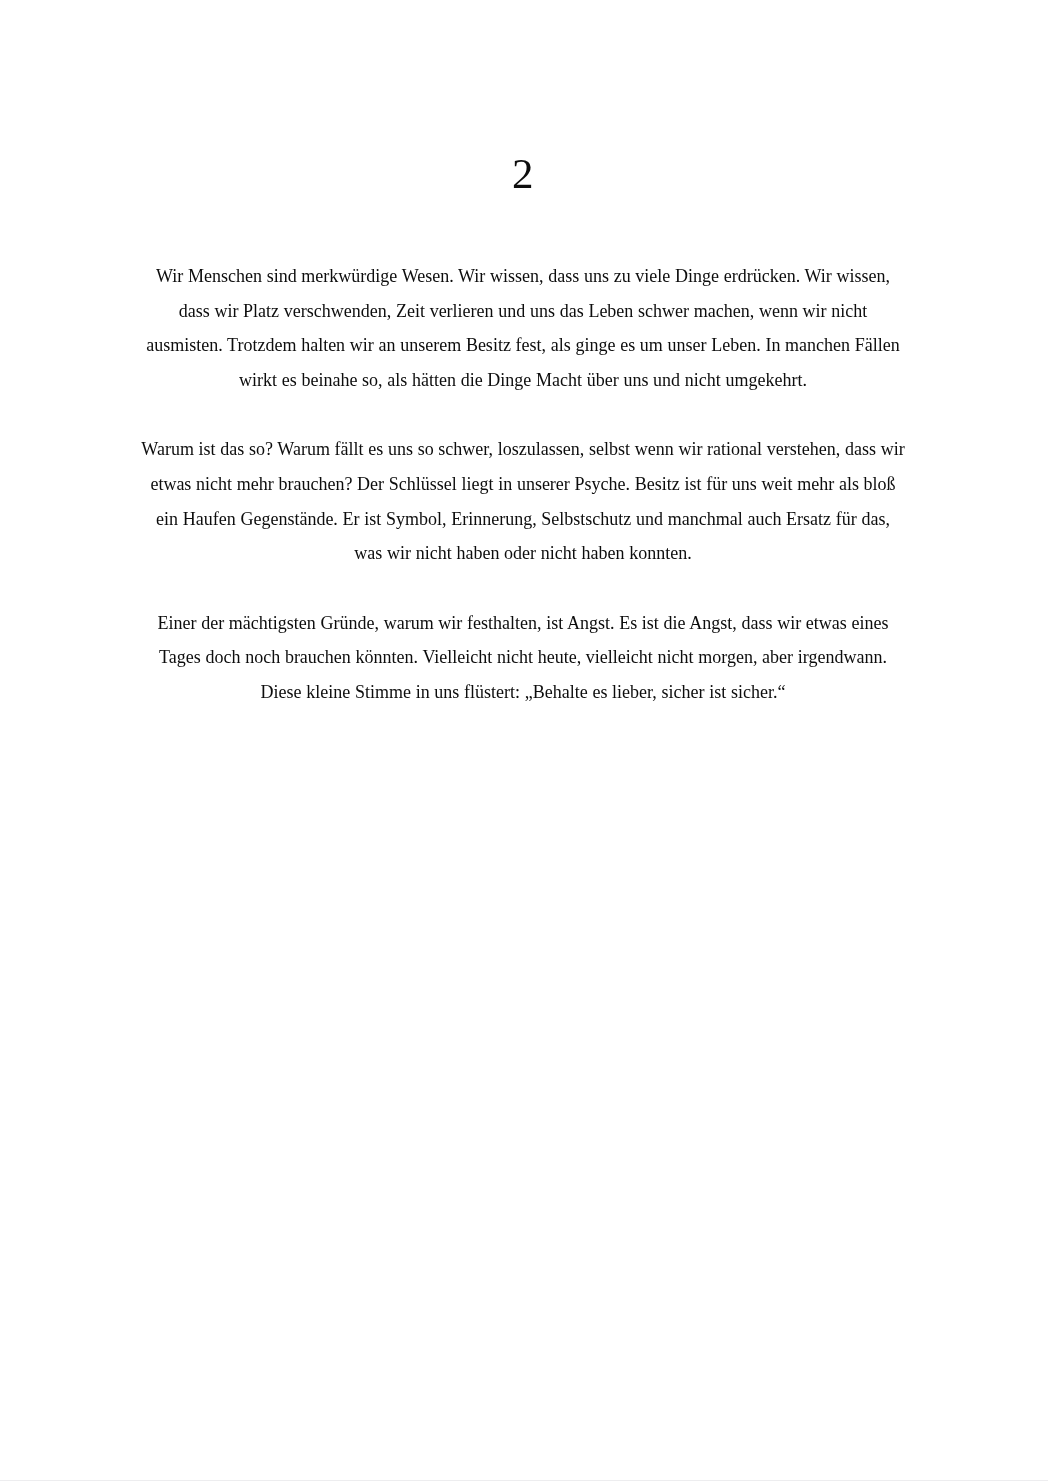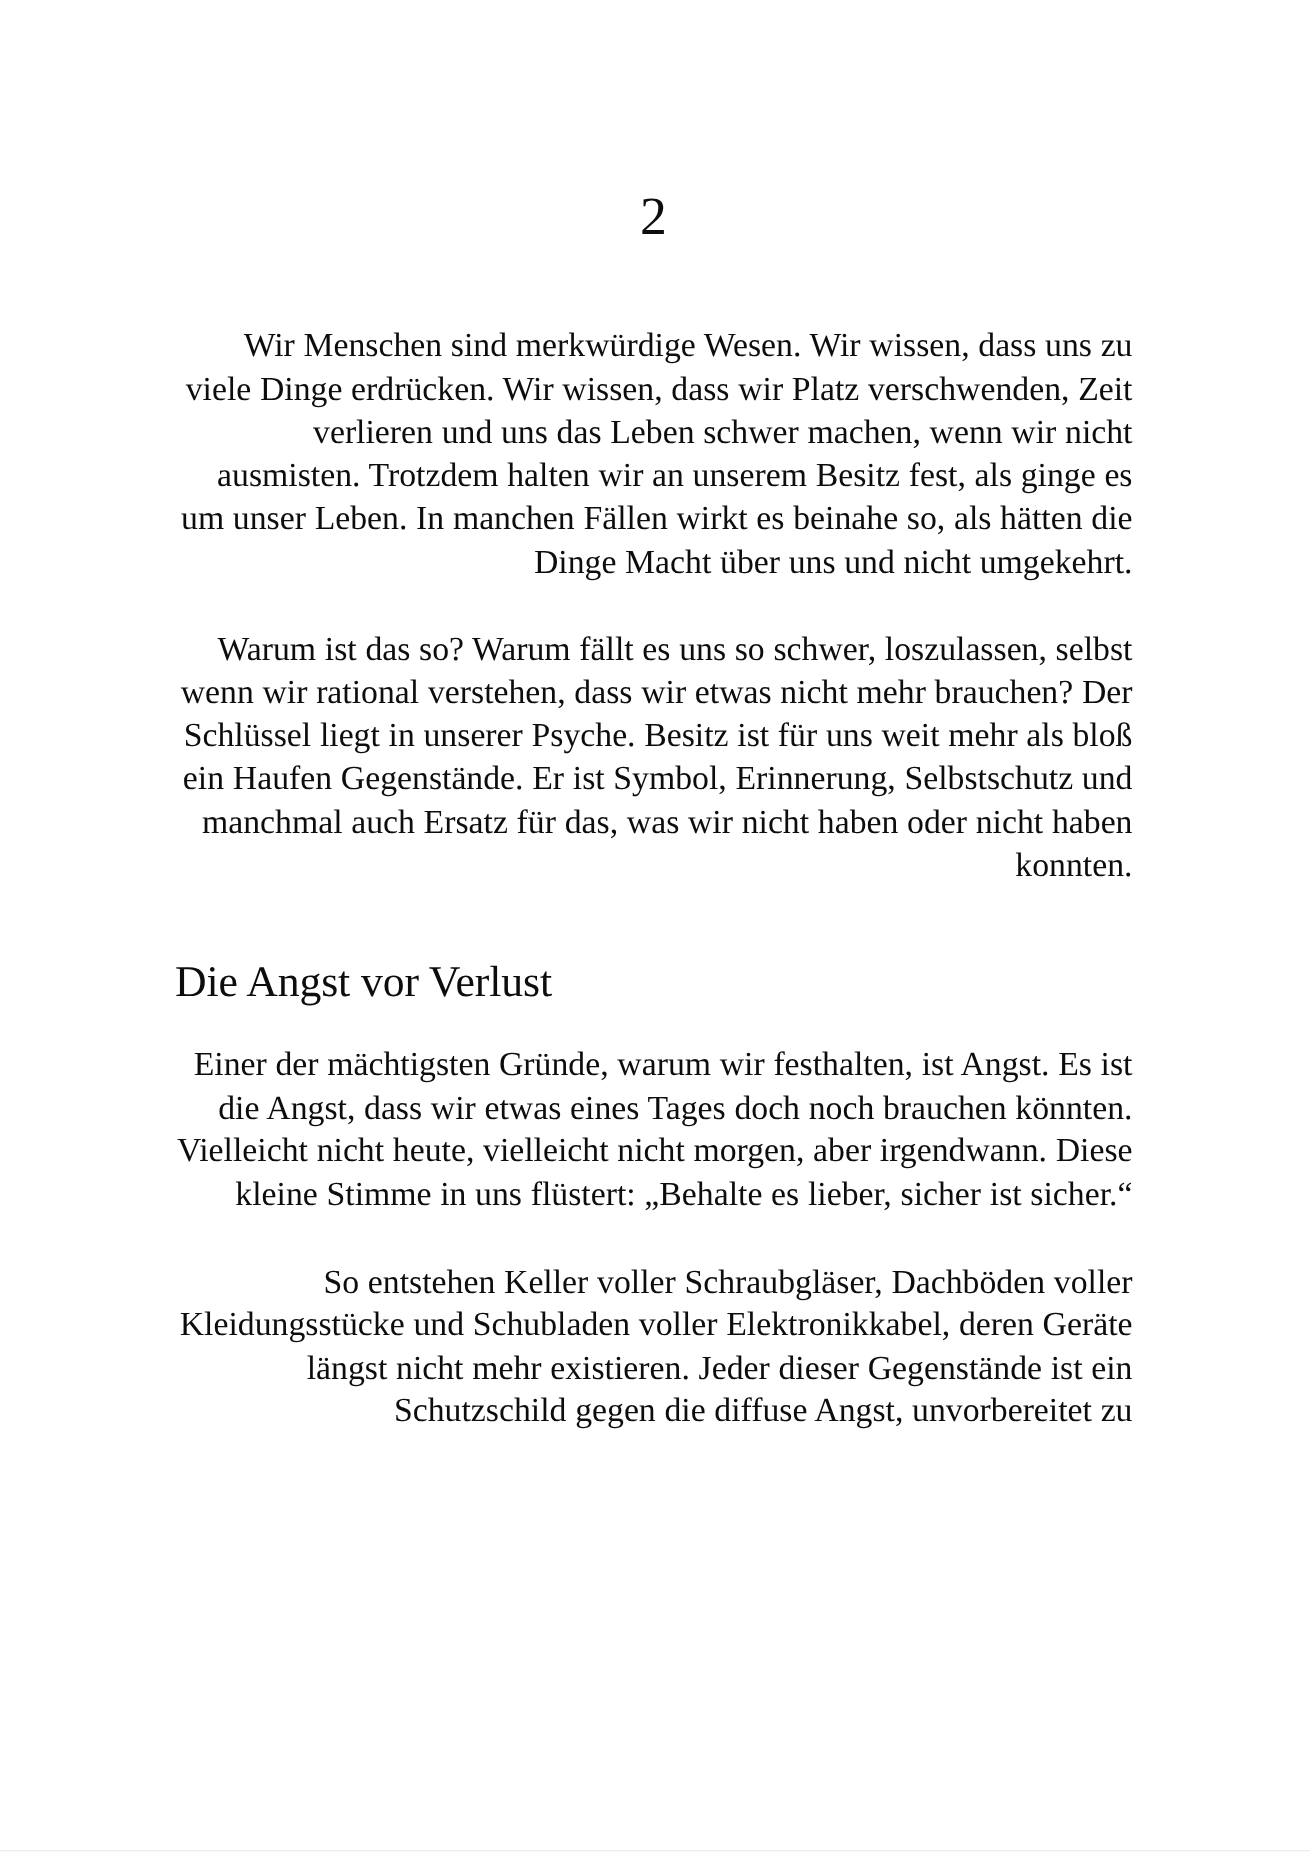--- a/index.html
+++ b/index.html
@@ -68,23 +68,23 @@
     white-space: nowrap;
   }
 
   
   .body-block {
     padding-top: 64px;
   }
 
   p.para {
     margin: 0 0 35px 0;
-    font-size: 27px;
+    font-size: 18px;
     line-height: 34.6px;
-    text-align: right;
+    text-align: center;
     text-indent: 0;
     word-spacing: 0.2px;
     hyphens: none;
   }
 
   p.para:last-child {
     margin-bottom: 0;
   }
 
   
@@ -106,25 +106,23 @@
 
     <div class="chapter-number">2</div>
 
 
     <div class="body-block">
 
       <p class="para">Wir Menschen sind merkwürdige Wesen. Wir wissen, dass uns zu viele Dinge erdrücken. Wir wissen, dass wir Platz verschwenden, Zeit verlieren und uns das Leben schwer machen, wenn wir nicht ausmisten. Trotzdem halten wir an unserem Besitz fest, als ginge es um unser Leben. In manchen Fällen wirkt es beinahe so, als hätten die Dinge Macht über uns und nicht umgekehrt.</p>
 
       <p class="para">Warum ist das so? Warum fällt es uns so schwer, loszulassen, selbst wenn wir rational verstehen, dass wir etwas nicht mehr brauchen? Der Schlüssel liegt in unserer Psyche. Besitz ist für uns weit mehr als bloß ein Haufen Gegenstände. Er ist Symbol, Erinnerung, Selbstschutz und manchmal auch Ersatz für das, was wir nicht haben oder nicht haben konnten.</p>
 
-      <h2 class="section-heading">Die Angst vor Verlust</h2>
 
       <p class="para">Einer der mächtigsten Gründe, warum wir festhalten, ist Angst. Es ist die Angst, dass wir etwas eines Tages doch noch brauchen könnten. Vielleicht nicht heute, vielleicht nicht morgen, aber irgendwann. Diese kleine Stimme in uns flüstert: „Behalte es lieber, sicher ist sicher.“</p>
 
-      <p class="para">So entstehen Keller voller Schraubgläser, Dachböden voller Kleidungsstücke und Schubladen voller Elektronikkabel, deren Geräte längst nicht mehr existieren. Jeder dieser Gegenstände ist ein Schutzschild gegen die diffuse Angst, unvorbereitet zu</p>
 
     </div>
 
   </div>
 
   <div class="page-bottom-rule"></div>
 
 </div>
 
 </body></html>

